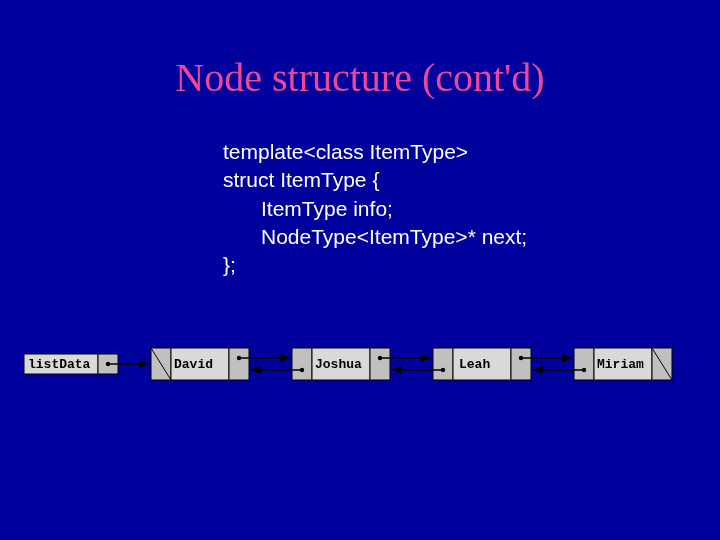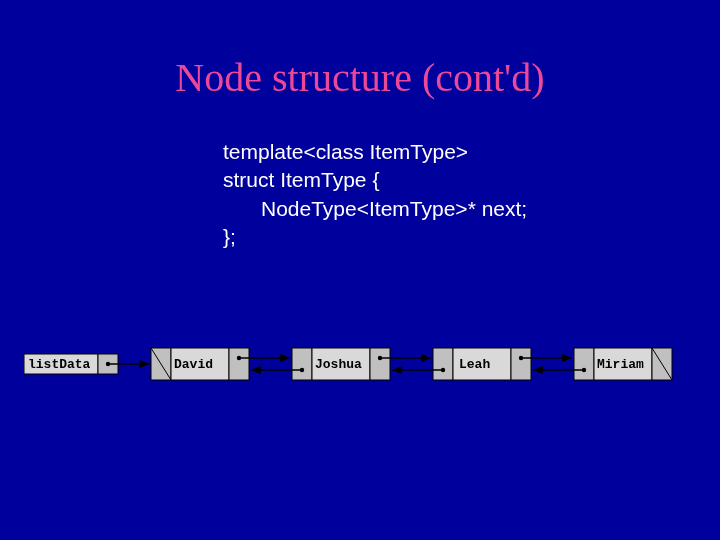--- a/index.html
+++ b/index.html
@@ -51,20 +51,21 @@
 </head>
 <body>
 
 <div class="slide">
 
   <div class="title">Node structure (cont'd)</div>
 
   <div class="code-block">
     <div class="code-line">template&lt;class ItemType&gt;</div>
     <div class="code-line">struct ItemType {</div>
+    <div class="code-line indent">ItemType info;</div>
     <div class="code-line indent">NodeType&lt;ItemType&gt;* next;</div>
     <div class="code-line">};</div>
   </div>
 
   <div class="diagram">
     <svg width="672" height="56" viewBox="0 0 672 56">
       <defs>
         <marker id="arr" markerWidth="8" markerHeight="8" refX="7" refY="3" orient="auto">
           <path d="M0,0 L7,3 L0,6 Z" fill="#000"></path>
         </marker>

